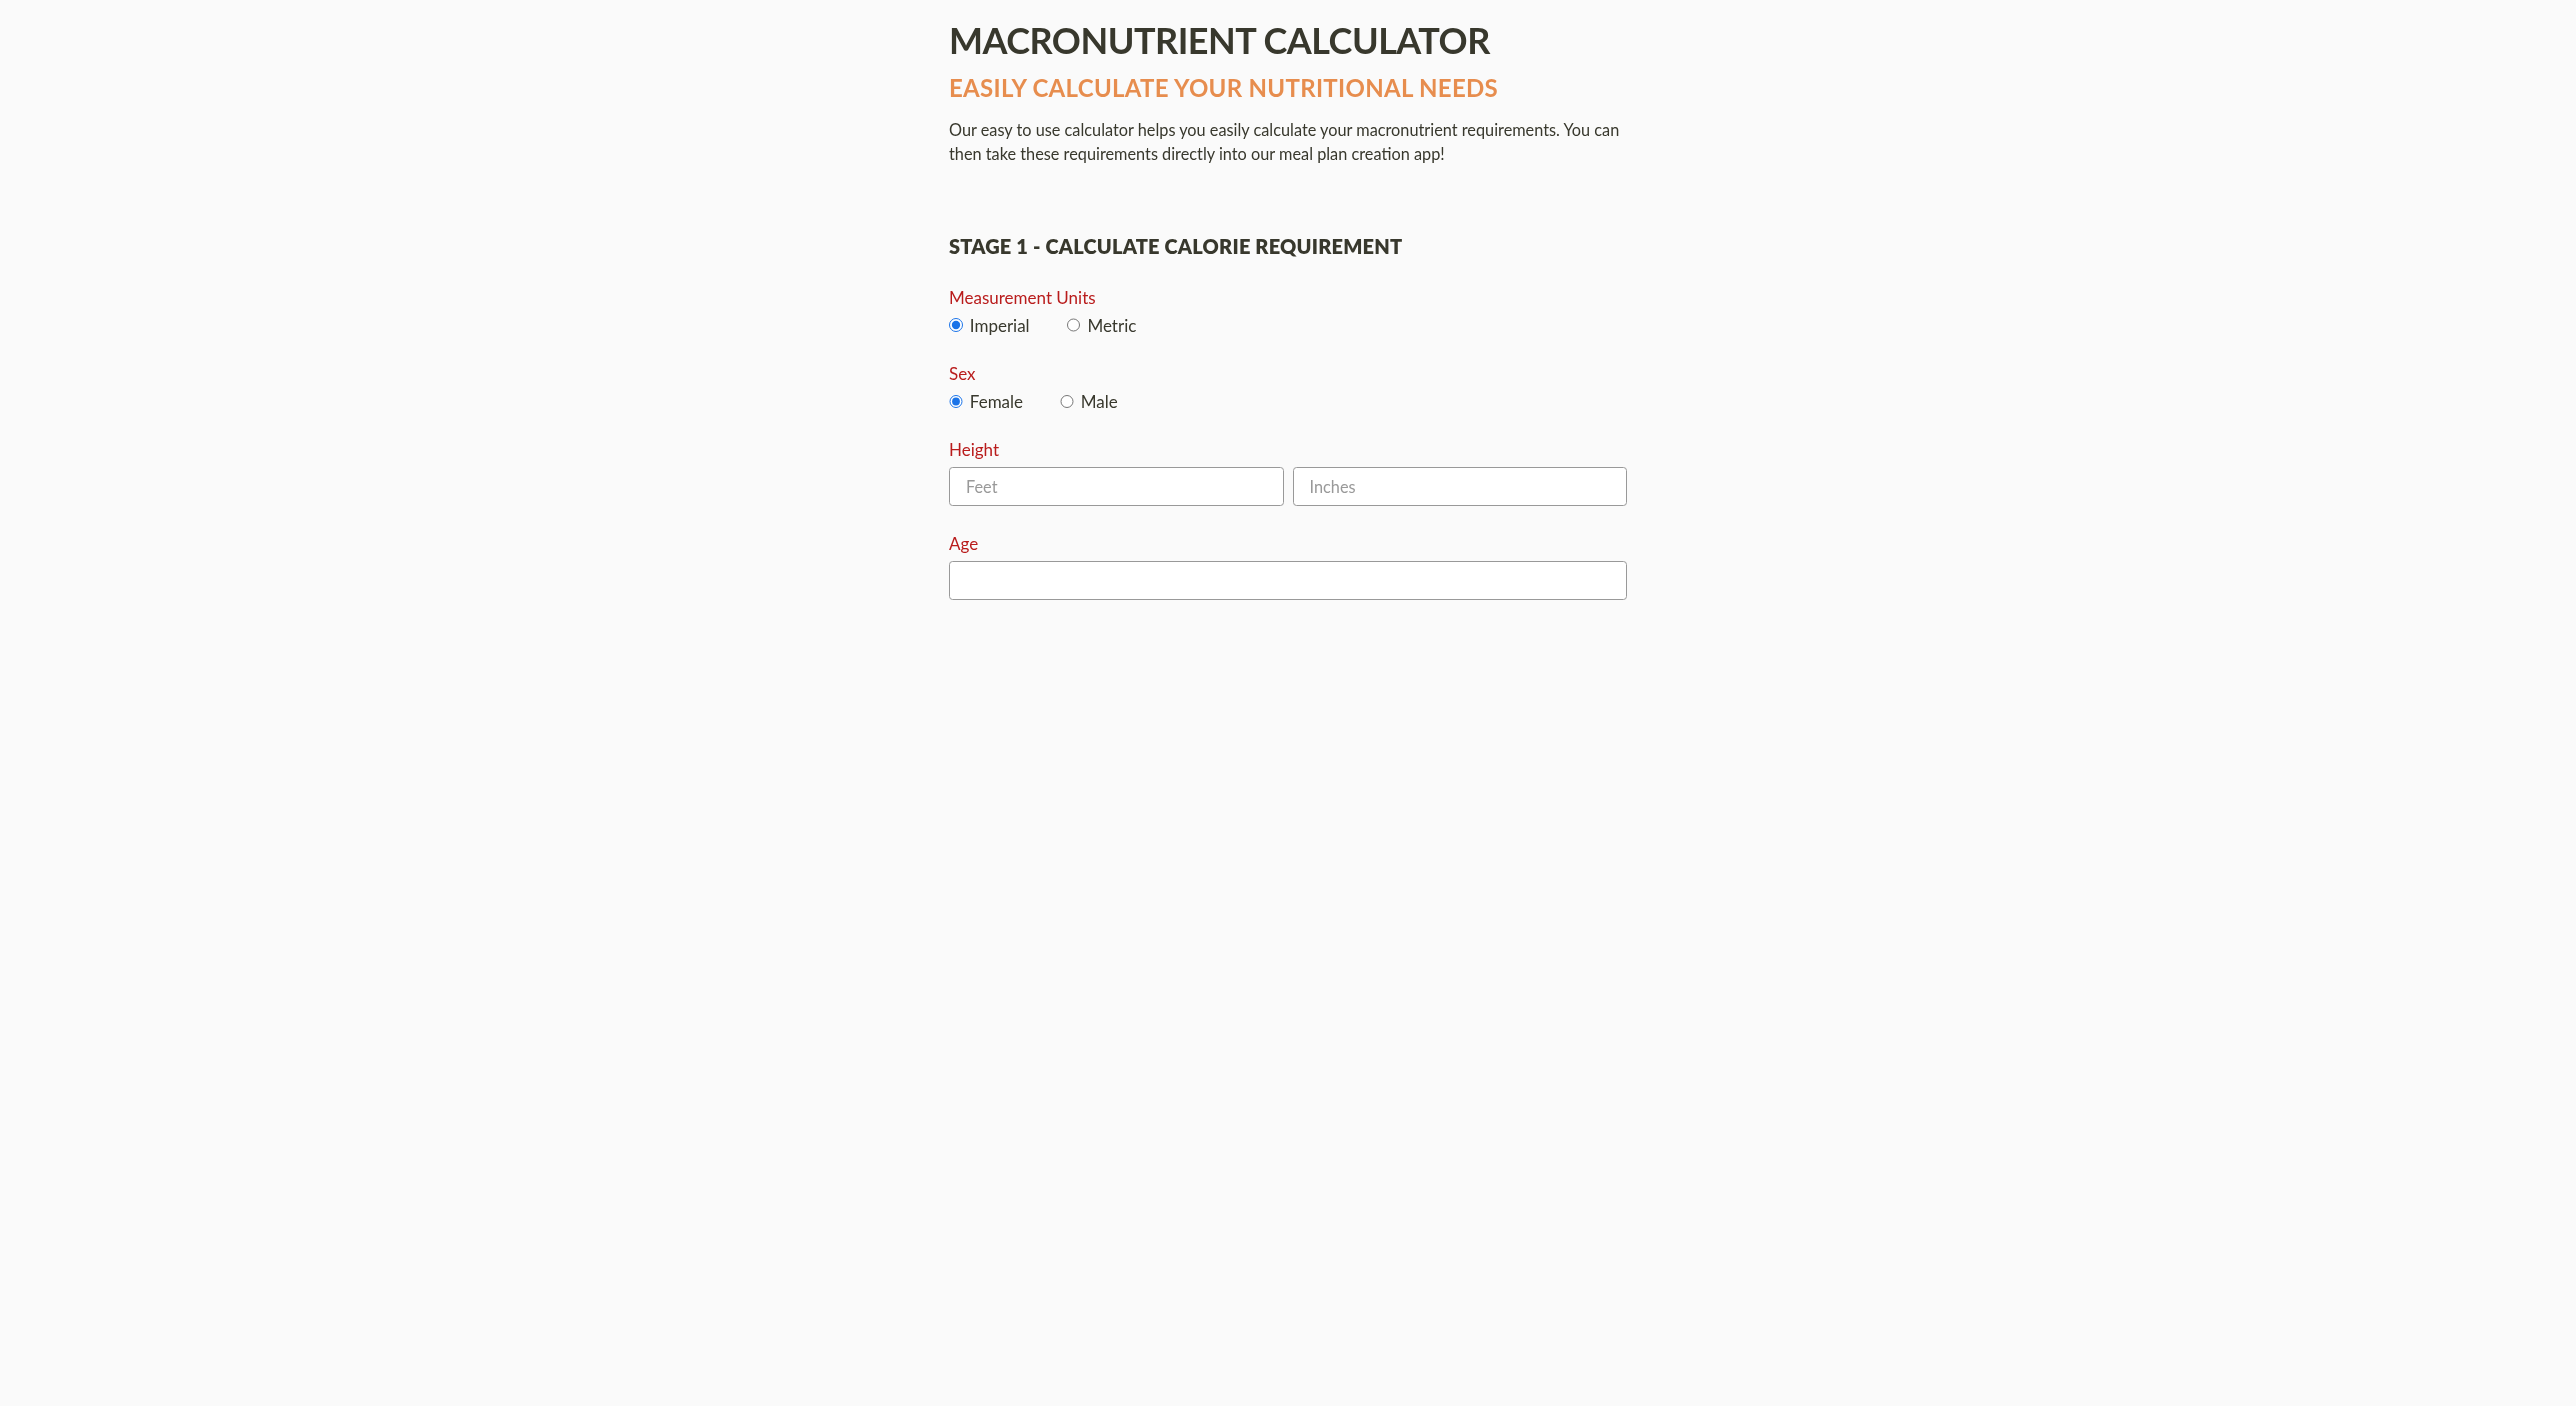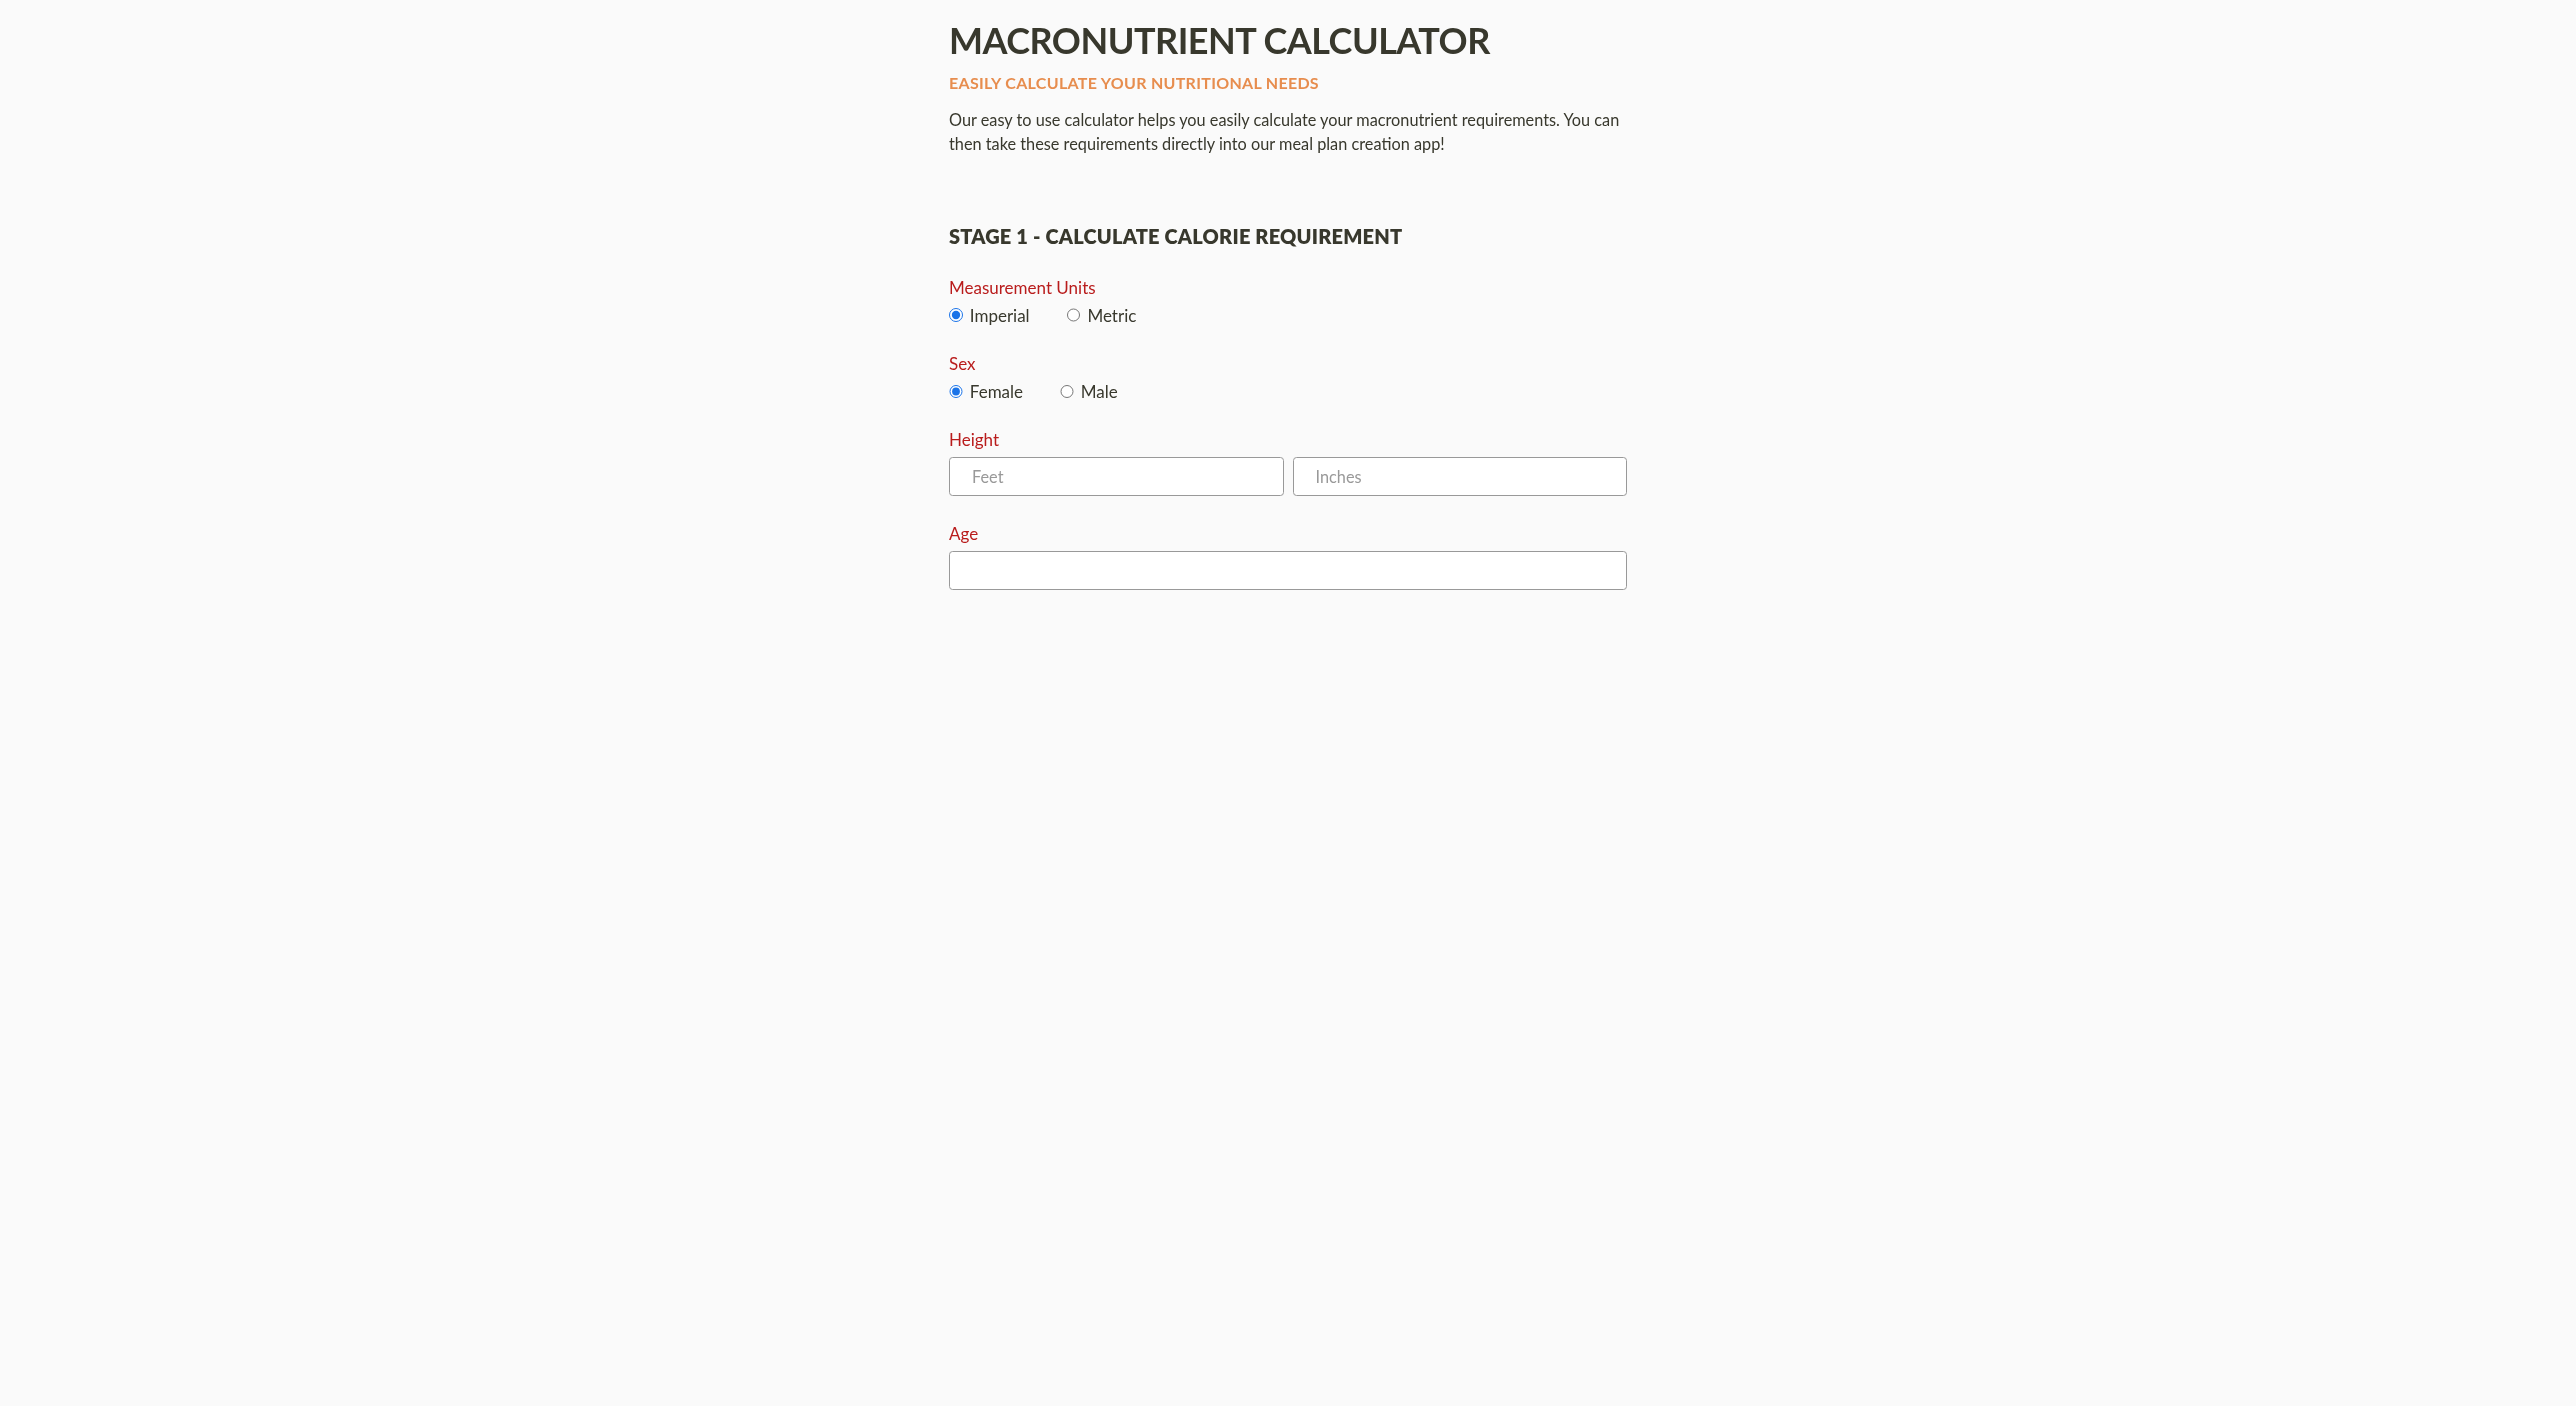--- a/index.html
+++ b/index.html
@@ -19,21 +19,21 @@
       padding: 0 9px;
     }
     h1 {
       font-size: 36px;
       font-weight: 700;
       letter-spacing: -0.5px;
       color: #38382d;
       margin-bottom: 11px;
     }
     h2.subtitle {
-      font-size: 16px;
+      font-size: 24px;
       font-weight: 700;
       color: #e78d4e;
       letter-spacing: 0.3px;
       margin-bottom: 16.3px;
     }
     p.intro {
       font-size: 16.3px;
       line-height: 1.45;
       color: #38382d;
       margin-bottom: 68px;
@@ -75,21 +75,21 @@
     }
     .input-row {
       display: flex;
       gap: 9px;
     }
     .input-row input {
       flex: 1;
     }
     input[type="text"] {
       width: 100%;
-      padding: 9px 22px;
+      padding: 9px 16px;
       font-size: 16.3px;
       border: 0.9px solid #999;
       border-radius: 3.6px;
       background: #fff;
       color: #38382d;
       font-family: inherit;
     }
     input[type="text"]::placeholder {
       color: #999;
     }

